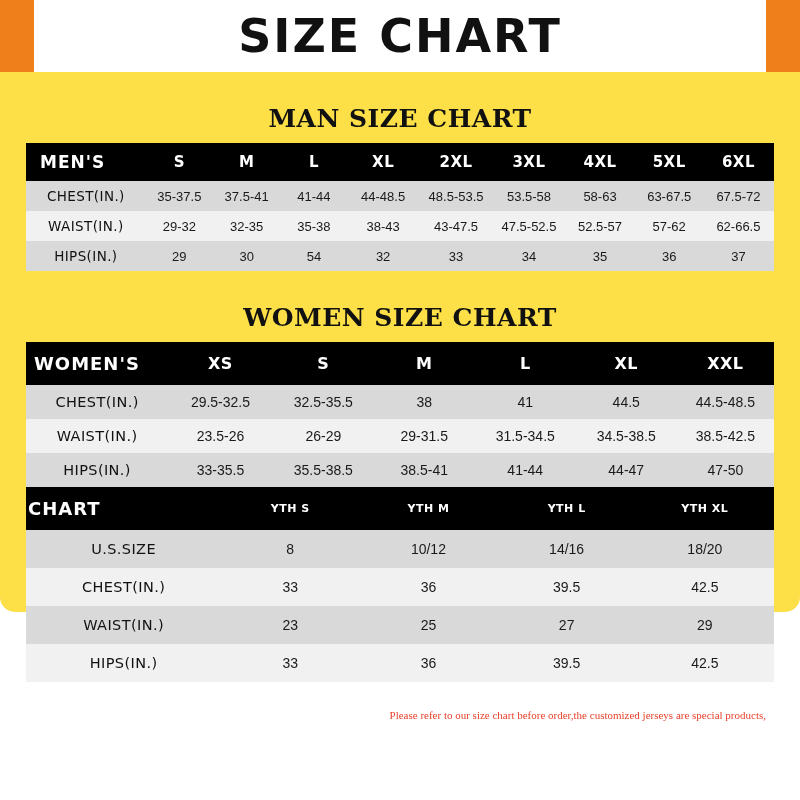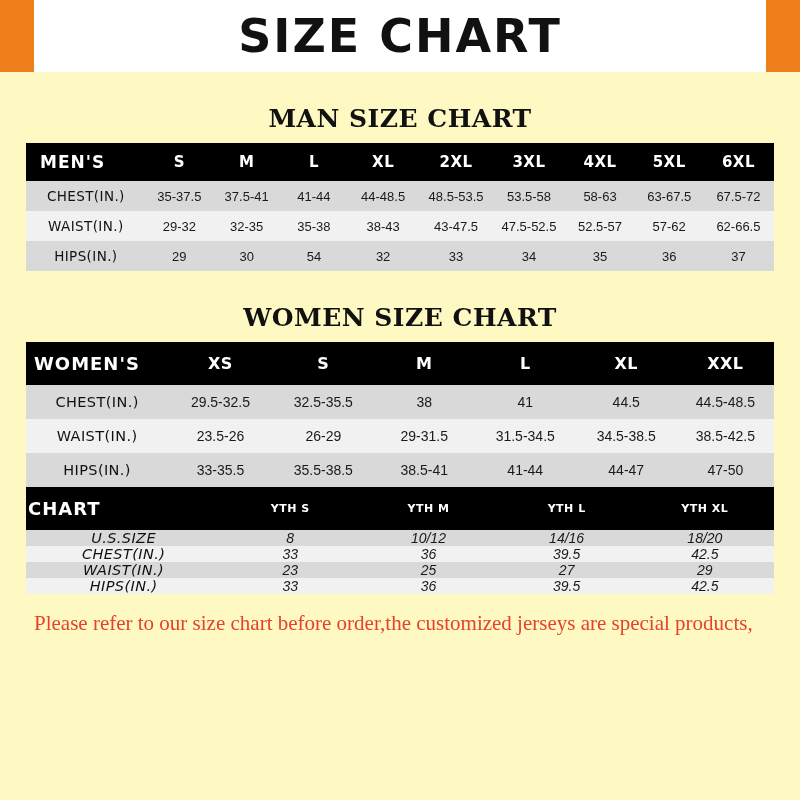--- a/index.html
+++ b/index.html
@@ -9,24 +9,25 @@
   }
   body {
     width: 800px;
     height: 800px;
     font-family: "Liberation Sans", sans-serif;
     overflow: hidden;
     position: relative;
   }
   .page {
     width: 800px;
-    height: 800px;
-    background: #fef9c3;
+    height: 612px;
+    background: #fde047;
     box-sizing: border-box;
     position: relative;
+    border-radius: 15px;
   }
   
   .side-bar {
     position: absolute;
     top: 0;
     width: 34px;
     height: 72px;
     background: #ef7f1a;
   }
   .side-bar.left { left: 0; }
@@ -103,30 +104,30 @@
   tr.shade-b td { background: #f1f1f1; }
 
   
   #women-table thead th { font-size: 16px; padding: 11px 8px; }
   #women-table thead th.rowhead { font-size: 18px; }
   #women-table tbody td { font-size: 14px; padding: 9px 2px; }
   #women-table tbody td.rowhead { font-size: 14.5px; }
 
   #youth-table thead th { font-size: 11px; padding: 11px 2px; }
   #youth-table thead th.rowhead { font-size: 18px; }
-  #youth-table tbody td { font-size: 14px; padding: 0 2px; font-style: italic; }
+  #youth-table tbody td { font-size: 14px; padding: 11px 2px; }
   #youth-table tbody td.rowhead { font-size: 14.5px; }
 
   .footer-note {
-    margin-top: 14px;
+    margin-top: 26px;
     padding: 0 8px;
-    text-align: left;
+    text-align: right;
     color: #e8412b;
     font-family: "Liberation Serif", serif;
-    font-size: 21px;
+    font-size: 11px;
     line-height: 1.45;
   }
   .footer-note div { white-space: nowrap; }
 </style>
 </head>
 <body>
 
 <div class="page">
 
   <div class="banner">

